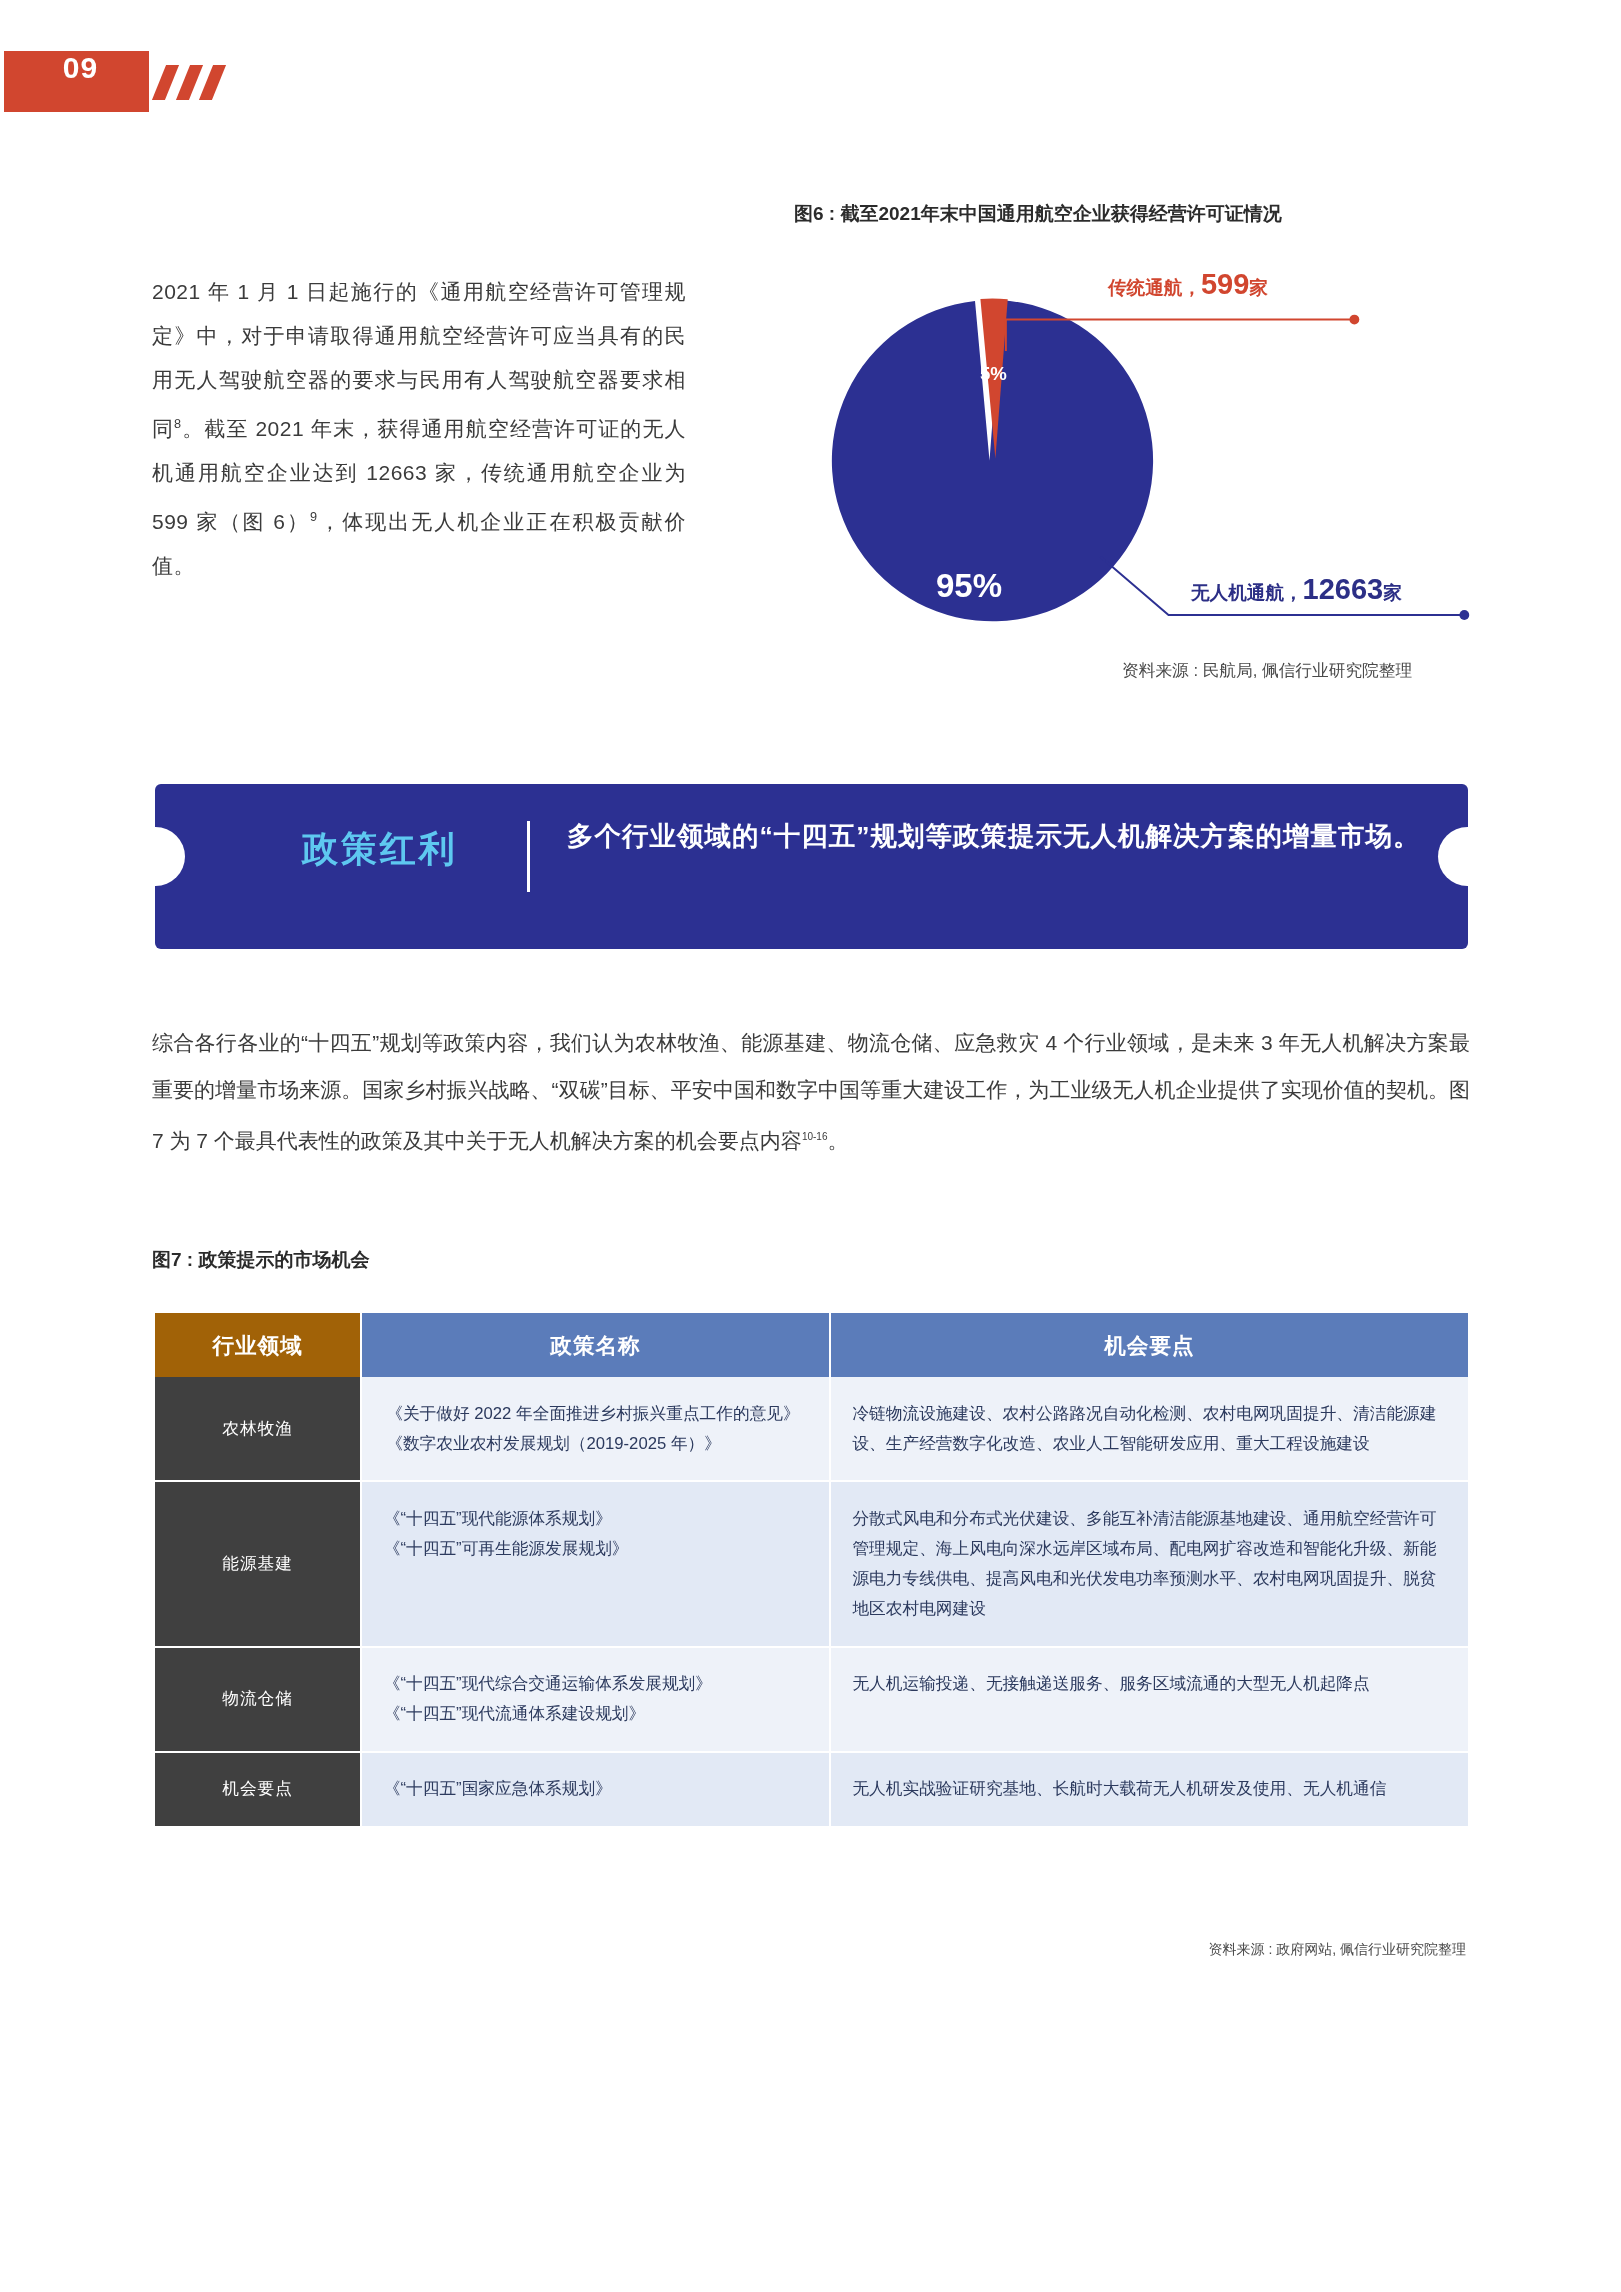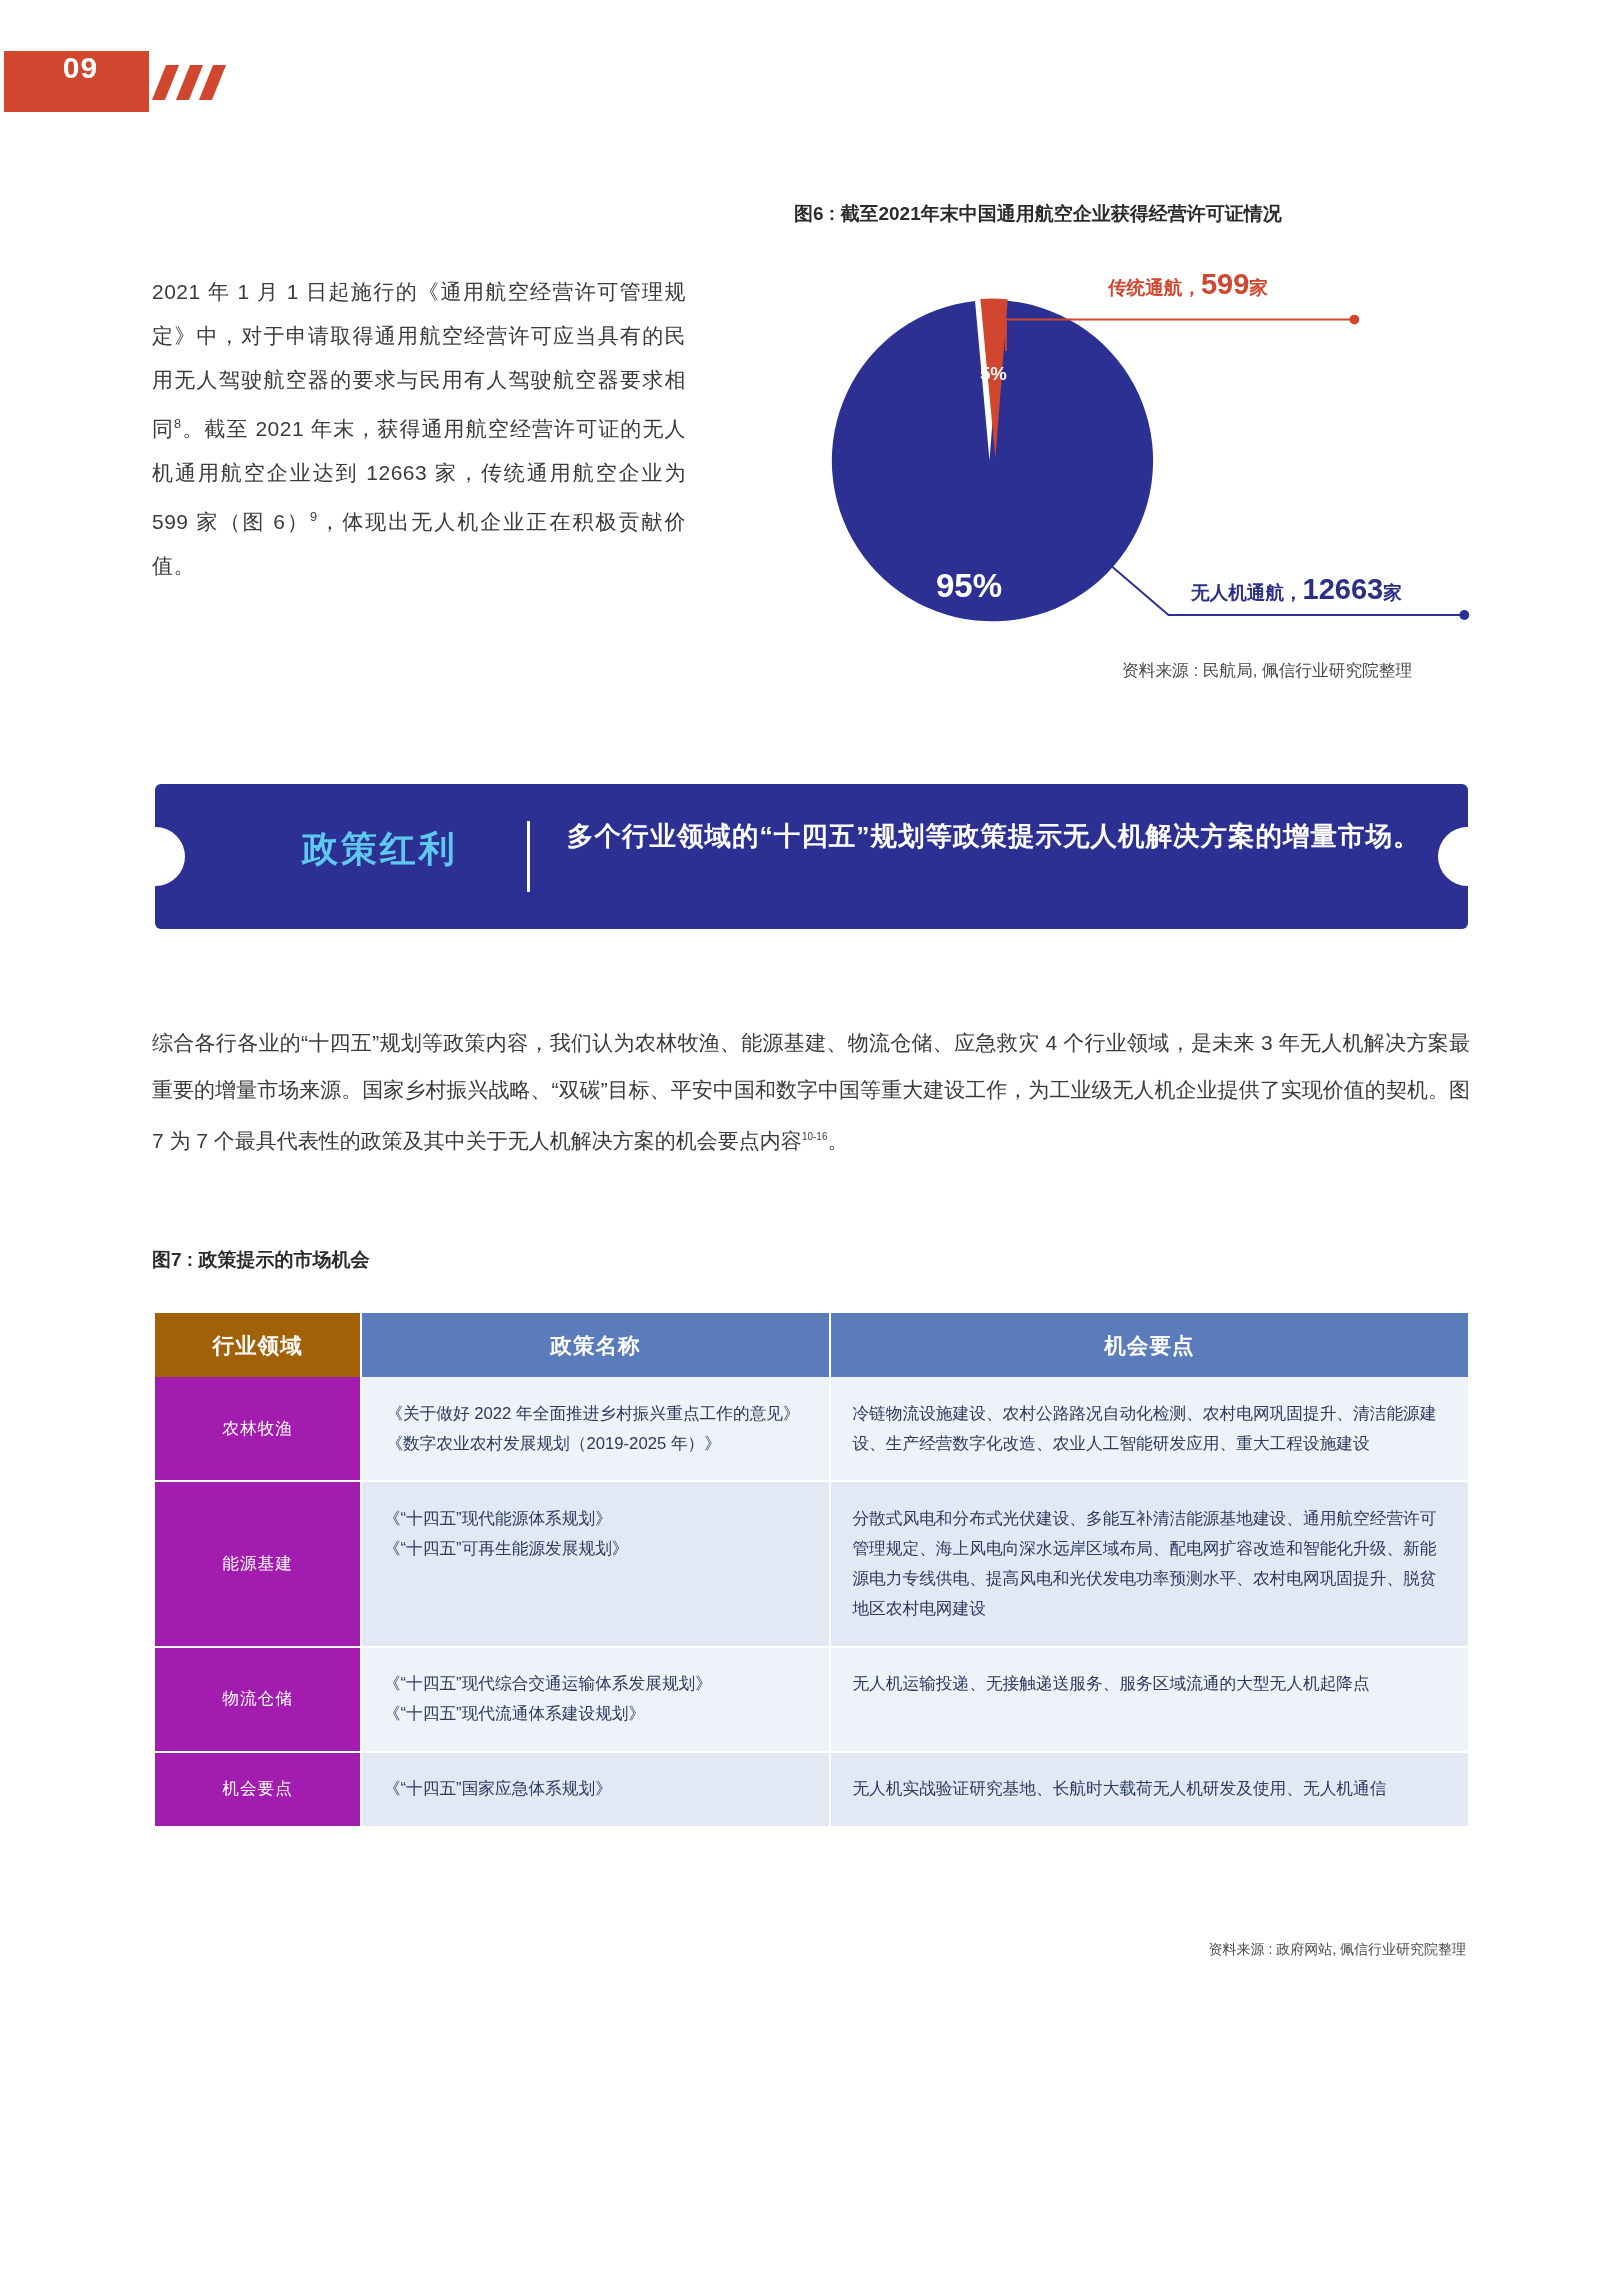--- a/index.html
+++ b/index.html
@@ -157,21 +157,21 @@
     font-size: 16.7px;
     color: #4a4a4a;
   }
 
   
   .banner {
     position: absolute;
     left: 155px;
     top: 784px;
     width: 1313px;
-    height: 145px;
+    height: 165px;
     background: #2c3092;
     border-radius: 5.9px;
   }
   .banner-notch-l, .banner-notch-r {
     position: absolute;
     top: 43px;
     width: 59px;
     height: 59px;
     background: #ffffff;
     border-radius: 50%;
@@ -256,21 +256,21 @@
     font-size: 16.7px;
     line-height: 30px;
     vertical-align: top;
     padding: 21.6px 21.6px;
     border-right: 2.9px solid #ffffff;
     border-bottom: 2.9px solid #ffffff;
   }
   .tbl td:last-child { border-right: none; }
   .col-field {
     width: 162px;
-    background: #a21caf;
+    background: #404040;
     color: #ffffff;
     text-align: center;
     vertical-align: middle !important;
     font-size: 20.6px;
     letter-spacing: 1px;
   }
   .col-policy {
     width: 421px;
     background: #eef2f9;
     color: #2c3a5e;

